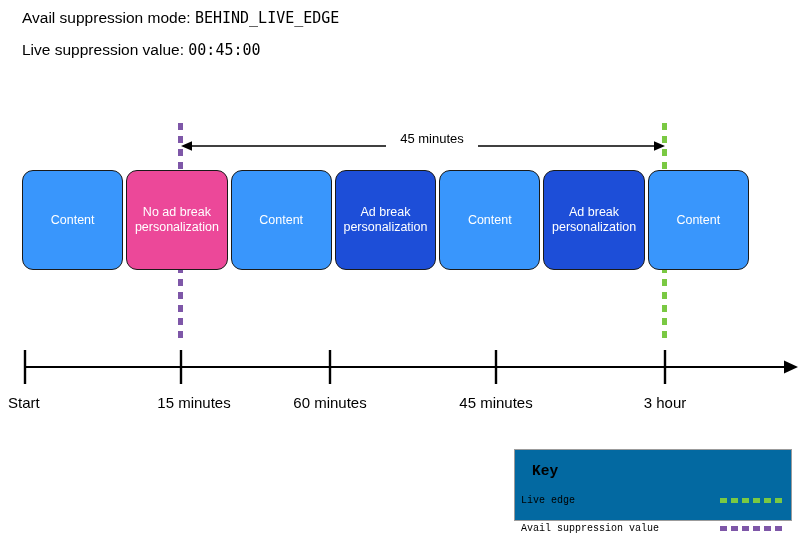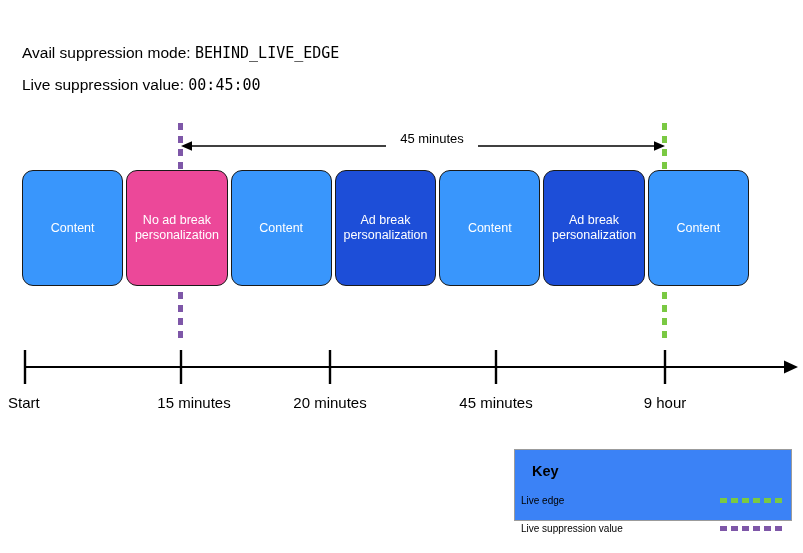--- a/index.html
+++ b/index.html
@@ -16,21 +16,20 @@
     overflow: hidden;
   }
 
   
   .header-line {
     position: absolute;
     left: 22px;
     font-size: 15.5px;
     line-height: 18px;
     white-space: nowrap;
-    margin-top: 35px;
   }
   #hdr-mode  { top: 9px; }
   #hdr-value { top: 41px; }
   .hdr-label { font-family: "Liberation Sans", sans-serif; }
   .hdr-mono {
     font-family: "DejaVu Sans Mono", monospace;
     font-size: 15px;
     letter-spacing: 0px;
   }
 
@@ -72,21 +71,21 @@
     background-image: linear-gradient(to bottom, #7AC943 0, #7AC943 7px, transparent 7px, transparent 13px);
     background-size: 5px 13px;
   }
 
   
   #blocks {
     position: absolute;
     left: 22px;
     top: 170px;
     width: 727px;
-    height: 116px;
+    height: 100px;
     display: flex;
     gap: 3px;
   }
   .block {
     flex: 1 1 0;
     border: 1.3px solid #1a1a1a;
     border-radius: 11px;
     display: flex;
     align-items: center;
     justify-content: center;
@@ -112,22 +111,23 @@
   .tick-label.first { transform: none; }
 
   
   #key-box {
     position: absolute;
     left: 514px;
     top: 449px;
     width: 278px;
     height: 72px;
     border: 1.5px solid #9b9b9b;
-    background: #3b82f6;
+    background: #0369a1;
     box-sizing: border-box;
+    font-family: Liberation Mono, monospace;
   }
   #key-title {
     position: absolute;
     left: 17px;
     top: 12px;
     font-size: 14.5px;
     font-weight: bold;
     line-height: 18px;
   }
   .key-row-label {
@@ -206,23 +206,23 @@
   <polygon points="798,22 784,15.5 784,28.5" fill="#000000"></polygon>
   <line x1="25" y1="5" x2="25" y2="39" stroke="#000000" stroke-width="2.4"></line>
   <line x1="181" y1="5" x2="181" y2="39" stroke="#000000" stroke-width="2.4"></line>
   <line x1="330" y1="5" x2="330" y2="39" stroke="#000000" stroke-width="2.4"></line>
   <line x1="496" y1="5" x2="496" y2="39" stroke="#000000" stroke-width="2.4"></line>
   <line x1="665" y1="5" x2="665" y2="39" stroke="#000000" stroke-width="2.4"></line>
 </svg>
 
 <div class="tick-label first" style="left:8px;">Start</div>
 <div class="tick-label" style="left:194px;">15 minutes</div>
-<div class="tick-label" style="left:330px;">20 minutes</div>
+<div class="tick-label" style="left:330px;">60 minutes</div>
 <div class="tick-label" style="left:496px;">45 minutes</div>
-<div class="tick-label" style="left:665px;">9 hour</div>
+<div class="tick-label" style="left:665px;">3 hour</div>
 
 <div id="key-box">
   <div id="key-title">Key</div>
   <div class="key-row-label" id="key-label-live">Live edge</div>
   <div class="key-swatch" id="key-swatch-live"></div>
-  <div class="key-row-label" id="key-label-avail">Live suppression value</div>
+  <div class="key-row-label" id="key-label-avail">Avail suppression value</div>
   <div class="key-swatch" id="key-swatch-avail"></div>
 </div>
 
 </body></html>

